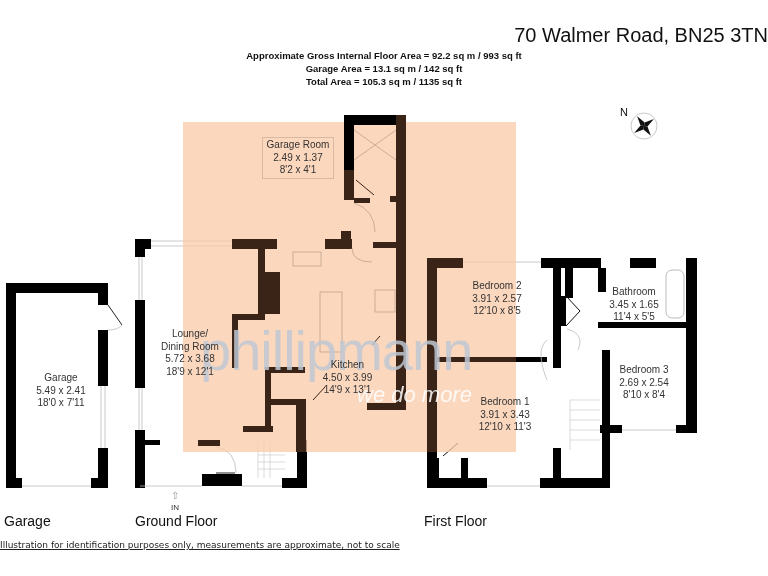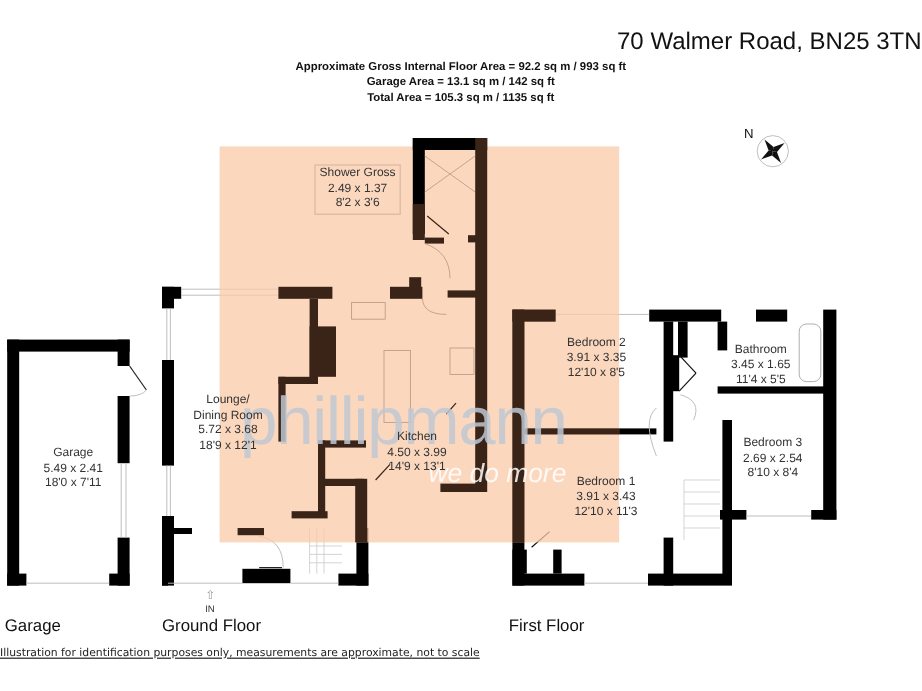--- a/index.html
+++ b/index.html
@@ -178,41 +178,41 @@
 <div class="abs wm1">phillipmann</div>
 <div class="abs wm2">we do more</div>
 
 <div class="abs room-label" style="left:24px; top:372px; width:74px">
   <div>Garage</div>
   <div>5.49 x 2.41</div>
   <div>18'0 x 7'11</div>
 </div>
 
 <div class="abs room-label" style="left:262px; top:137px; width:70px; border:1px solid #d9b8a4; padding:1px 0">
-  <div>Shower Gross</div>
+  <div>Garage Room</div>
   <div>2.49 x 1.37</div>
-  <div>8'2 x 3'6</div>
+  <div>8'2 x 4'1</div>
 </div>
 
 <div class="abs room-label" style="left:155px; top:328px; width:70px">
   <div>Lounge/</div>
   <div>Dining Room</div>
   <div>5.72 x 3.68</div>
   <div>18'9 x 12'1</div>
 </div>
 
 <div class="abs room-label" style="left:315px; top:359px; width:65px">
   <div>Kitchen</div>
   <div>4.50 x 3.99</div>
   <div>14'9 x 13'1</div>
 </div>
 
 <div class="abs room-label" style="left:462px; top:280px; width:70px">
   <div>Bedroom 2</div>
-  <div>3.91 x 3.35</div>
+  <div>3.91 x 2.57</div>
   <div>12'10 x 8'5</div>
 </div>
 
 <div class="abs room-label" style="left:604px; top:286px; width:60px">
   <div>Bathroom</div>
   <div>3.45 x 1.65</div>
   <div>11'4 x 5'5</div>
 </div>
 
 <div class="abs room-label" style="left:614px; top:364px; width:60px">

